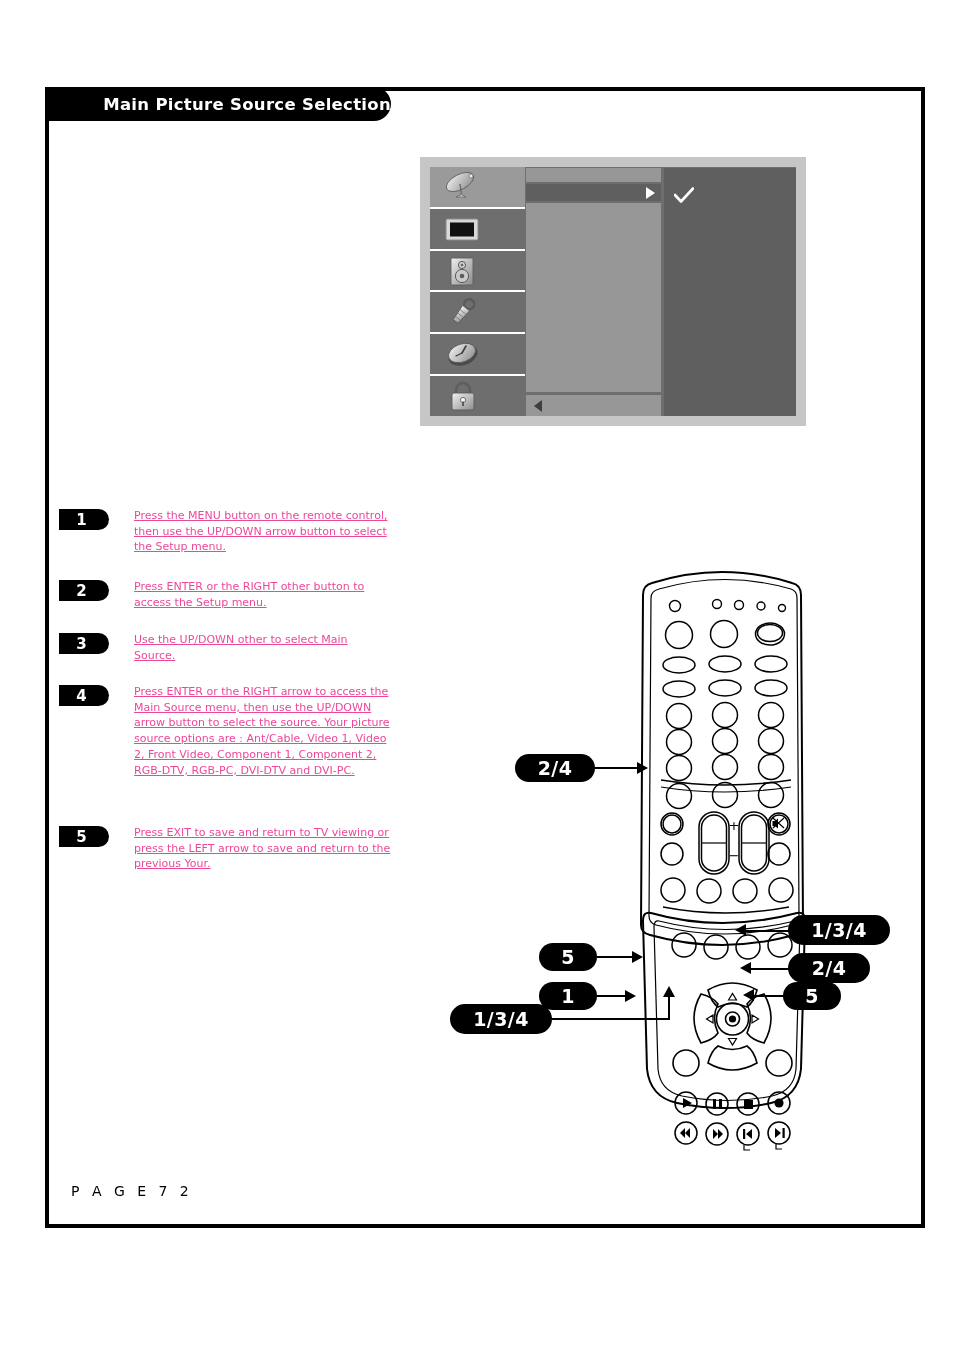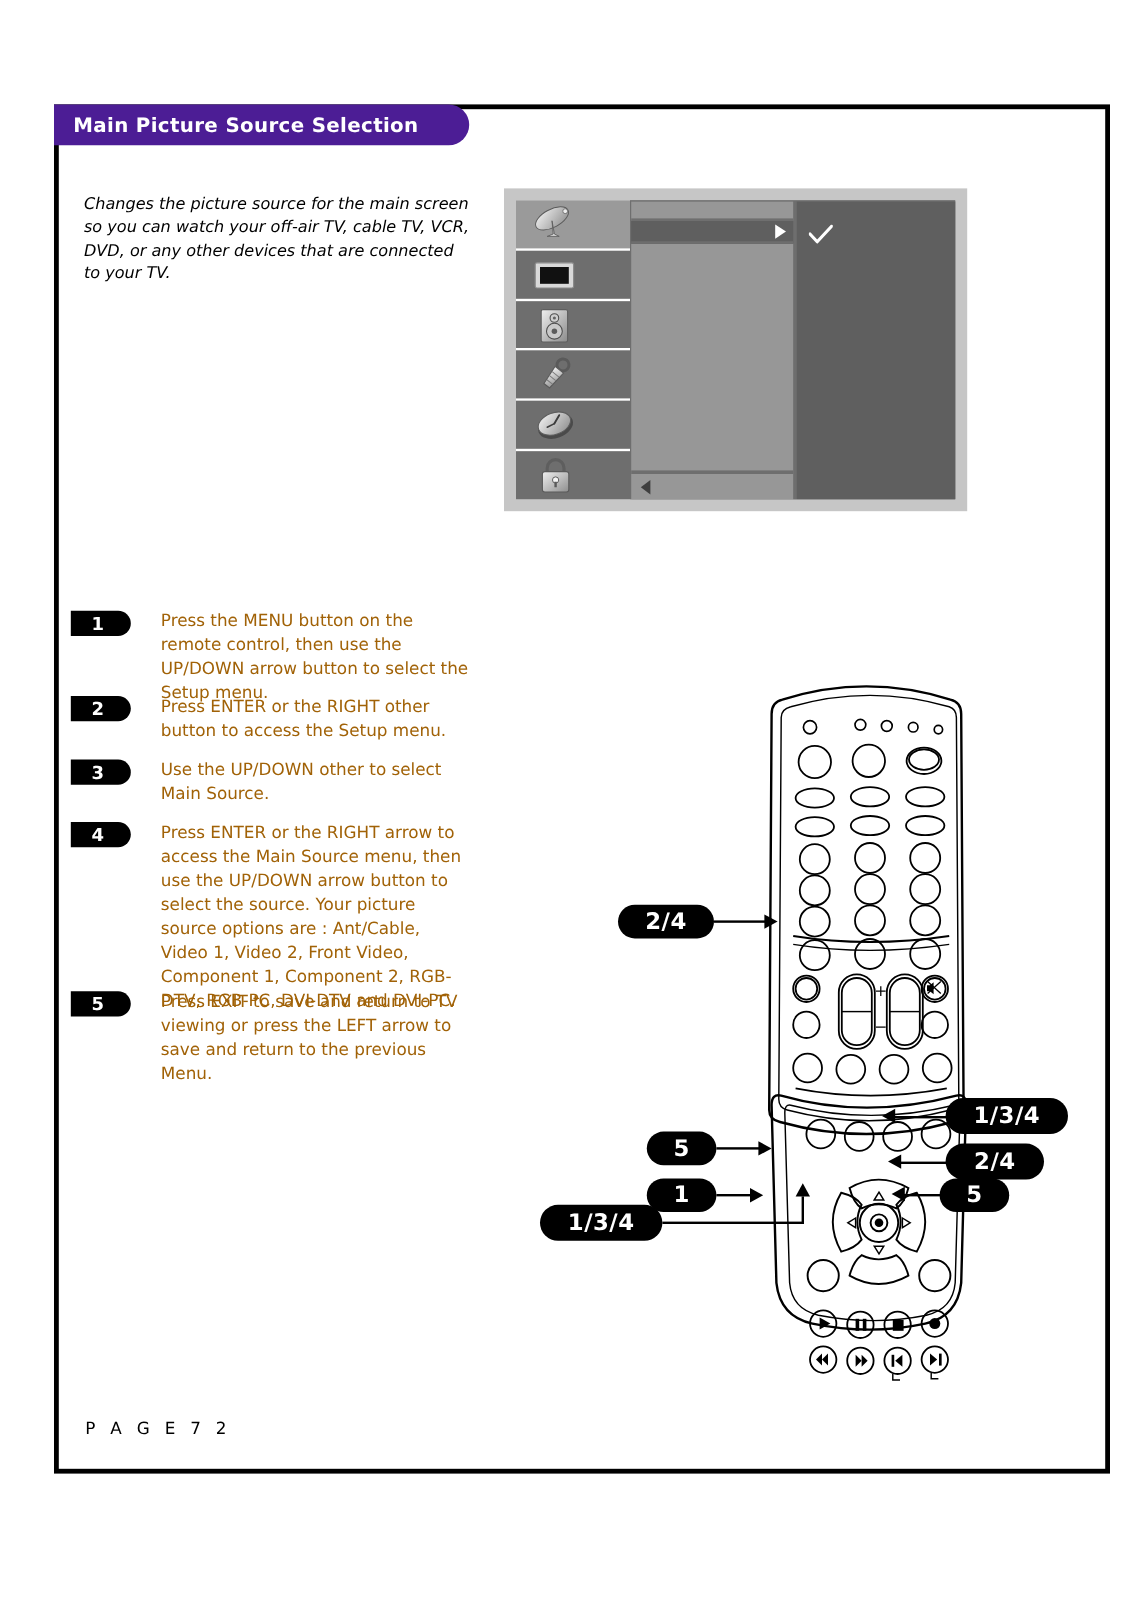--- a/index.html
+++ b/index.html
@@ -26,24 +26,25 @@
     background: #fff;
   }
 
   
   #title-bar {
     position: absolute;
     left: -4px;
     top: -4px;
     width: 346px;
     height: 34px;
-    background: #4c1d95;
+    background: #000000;
     border-radius: 0 17px 17px 0;
     display: flex;
     align-items: center;
+    justify-content: flex-end;
   }
   #title-text {
     color: #fff;
     font-size: 16.5px;
     font-weight: bold;
     letter-spacing: 0.3px;
     padding-left: 16px;
     white-space: nowrap;
   }
 
@@ -172,23 +173,24 @@
     font-weight: bold;
     display: flex;
     align-items: center;
     justify-content: center;
     padding-right: 5px;
   }
   .step-text {
     position: absolute;
     left: 75px; top: -1px;
     width: 258px;
-    font-size: 14px;
+    font-size: 11px;
     line-height: 1.43;
-    color: #a16207;
+    color: #ec4899;
+    text-decoration: underline;
   }
 
   
   #remote-wrap {
     position: absolute;
     left: 540px;
     top: 450px;
     width: 390px;
     height: 580px;
   }
@@ -241,21 +243,20 @@
 </style>
 </head>
 <body>
 
 <div id="page-frame">
 
   <div id="title-bar">
     <span id="title-text">Main Picture Source Selection</span>
   </div>
 
-  <p id="intro">Changes the picture source for the main screen so you can watch your off-air TV, cable TV, VCR, DVD, or any other devices that are connected to your TV.</p>
 
   <div id="osd">
     <div id="osd-inner">
 
       <div id="osd-rail">
 
         <div class="osd-tab selected">
           <svg class="osd-icon" viewBox="0 0 46 32">
             <defs>
               <linearGradient id="gdish" x1="0" y1="0" x2="1" y2="1">
@@ -377,21 +378,21 @@
       <span class="step-text">Use the UP/DOWN other to select Main Source.</span>
     </div>
 
     <div class="step" style="top:176px;">
       <span class="step-badge">4</span>
       <span class="step-text">Press ENTER or the RIGHT arrow to access the Main Source menu, then use the UP/DOWN arrow button to select the source. Your picture source options are : Ant/Cable, Video 1, Video 2, Front Video, Component 1, Component 2, RGB-DTV, RGB-PC, DVI-DTV and DVI-PC.</span>
     </div>
 
     <div class="step" style="top:317px;">
       <span class="step-badge">5</span>
-      <span class="step-text">Press EXIT to save and return to TV viewing or press the LEFT arrow to save and return to the previous Menu.</span>
+      <span class="step-text">Press EXIT to save and return to TV viewing or press the LEFT arrow to save and return to the previous Your.</span>
     </div>
 
   </div>
 
   <div id="remote-wrap">
     <svg id="remote-svg" width="390" height="580" viewBox="0 0 390 580">
       <g fill="none" stroke="#000" stroke-width="1.6">
 
         <path d="M63 42 q70 -22 140 0 q9 2 9 12 l2 330 q0 8 -9 10 q-72 20 -144 0 q-9 -2 -9 -10 l2 -330 q0 -10 9 -12 Z" stroke-width="2"></path>
 

